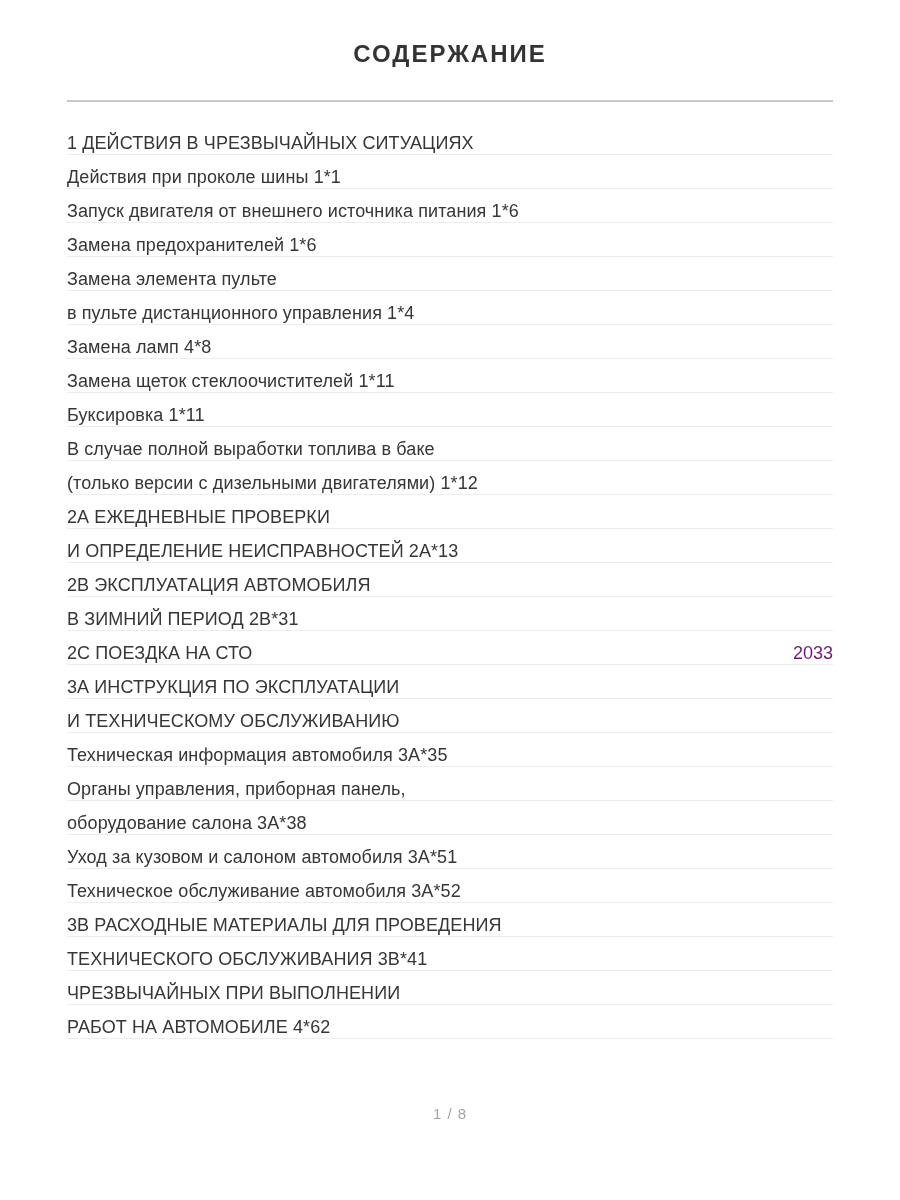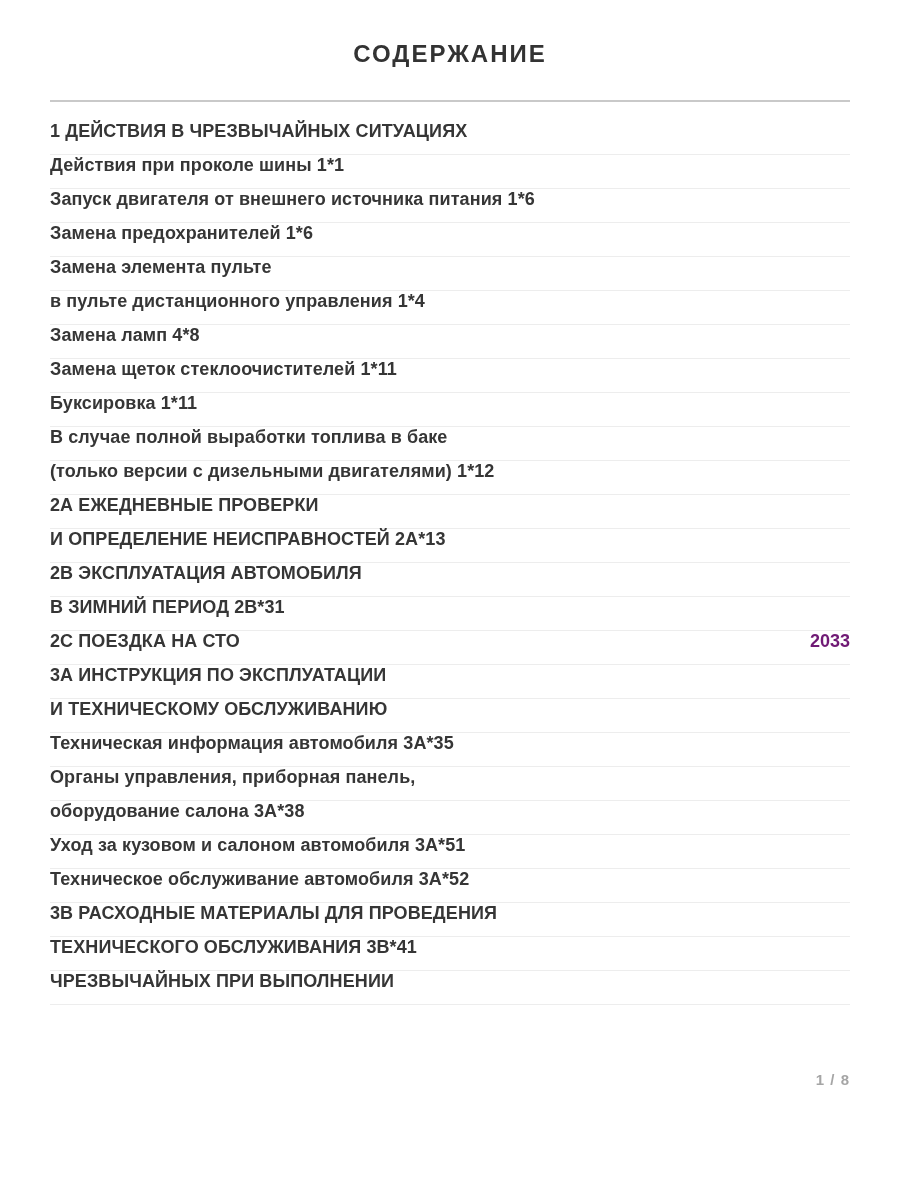--- a/index.html
+++ b/index.html
@@ -5,21 +5,21 @@
   * { margin: 0; padding: 0; box-sizing: border-box; }
   html, body {
     width: 900px;
     height: 1200px;
     background: #ffffff;
     font-family: "Liberation Sans", sans-serif;
   }
   .page {
     width: 900px;
     height: 1200px;
-    padding: 0 50px;
+    padding: 0 67px;
     background: #ffffff;
     overflow: hidden;
   }
   .page-title {
     padding-top: 40px;
     height: 68px;
     text-align: center;
     font-size: 24px;
     line-height: 28px;
     font-weight: 700;
@@ -31,44 +31,42 @@
     border-top: 2px solid #c9c9c9;
     margin-top: 32px;
   }
   .toc-list {
     margin-top: 19px;
   }
   .toc-row {
     height: 34px;
     border-bottom: 1px solid #ededed;
     display: flex;
-    align-items: flex-start;
+    align-items: flex-end;
     justify-content: space-between;
     font-size: 18px;
     color: #363636;
     cursor: pointer;
     background: #ffffff;
-    font-weight: bold;
   }
   .toc-row .row-label {
     white-space: nowrap;
     letter-spacing: 0.1px;
   }
   .toc-row .row-right {
     color: #701a75;
     font-size: 18px;
     white-space: nowrap;
   }
   .page-indicator {
     margin-top: 66px;
-    text-align: right;
+    text-align: center;
     font-size: 15px;
     letter-spacing: 1px;
     color: #a5a5a5;
-    font-weight: bold;
   }
 </style>
 </head>
 <body>
 
 <div class="page">
   <h1 class="page-title">СОДЕРЖАНИЕ</h1>
   <hr class="title-divider">
   <div class="toc-list">
       <div class="toc-row">
@@ -143,15 +141,18 @@
       </div>
       <div class="toc-row">
         <span class="row-label">3В РАСХОДНЫЕ МАТЕРИАЛЫ ДЛЯ ПРОВЕДЕНИЯ</span>
       </div>
       <div class="toc-row">
         <span class="row-label">ТЕХНИЧЕСКОГО ОБСЛУЖИВАНИЯ 3В*41</span>
       </div>
       <div class="toc-row">
         <span class="row-label">ЧРЕЗВЫЧАЙНЫХ ПРИ ВЫПОЛНЕНИИ</span>
       </div>
+      <div class="toc-row">
+        <span class="row-label">РАБОТ НА АВТОМОБИЛЕ 4*62</span>
+      </div>
     </div>
   <div class="page-indicator">1 / 8</div>
 </div>
 
 </body></html>

